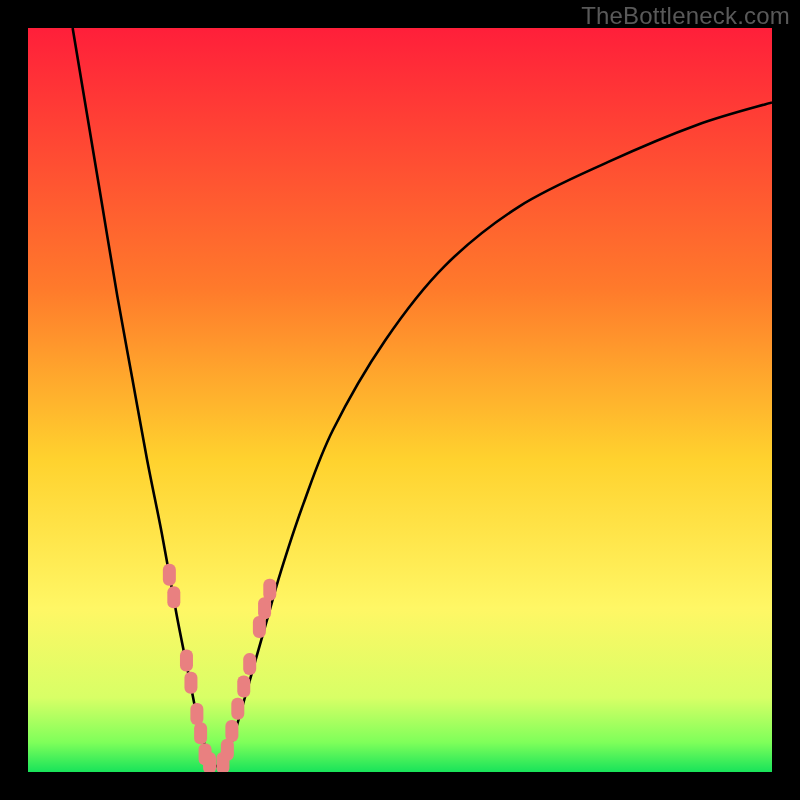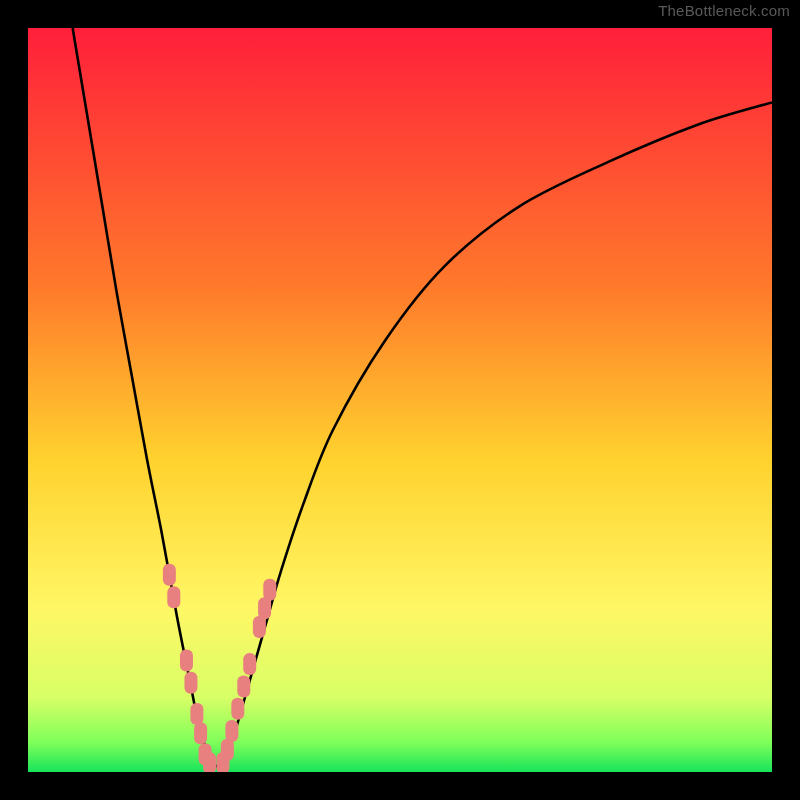--- a/index.html
+++ b/index.html
@@ -15,21 +15,21 @@
     width: 800px;
     height: 800px;
     background: #000;
     box-sizing: border-box;
   }
   .watermark {
     position: absolute;
     top: 2px;
     right: 10px;
     color: #595959;
-    font-size: 15px;
+    font-size: 24px;
     font-weight: 400;
     letter-spacing: 0.2px;
     z-index: 10;
   }
   .plot-area {
     position: absolute;
     left: 28px;
     top: 28px;
     width: 744px;
     height: 744px;

